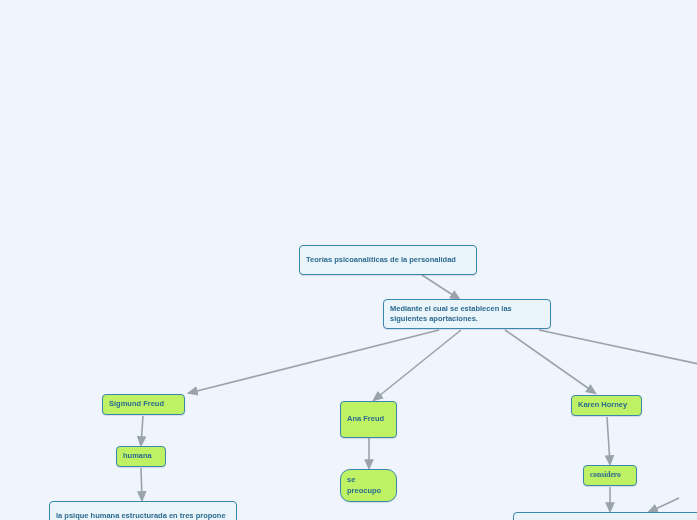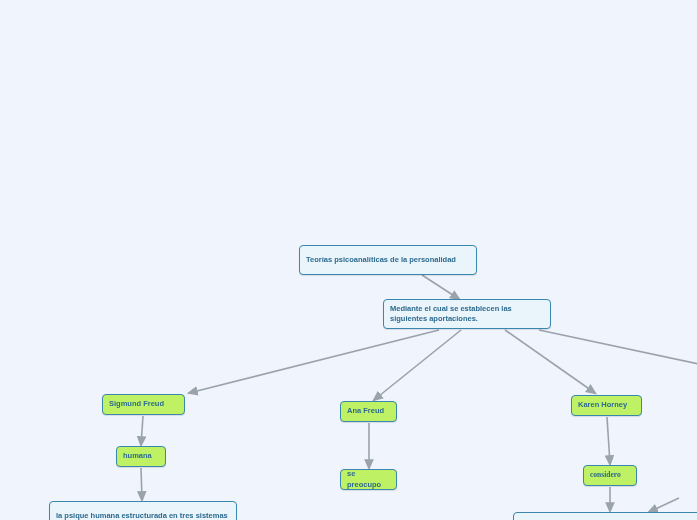--- a/index.html
+++ b/index.html
@@ -83,35 +83,35 @@
   <div id="nodes">
       <div class="node tinted" style="left: 260px; top: 245px; width: 178px; height: 30px;">
         <span>Teorías psicoanalíticas de la personalidad</span>
       </div>
       <div class="node tinted" style="left: 344px; top: 299px; width: 168px; height: 30px;">
         <span>Mediante el cual se establecen las siguientes aportaciones.</span>
       </div>
       <div class="node plain" style="left: 63px; top: 394px; width: 83px; height: 21px;">
         <span>Sigmund Freud</span>
       </div>
-      <div class="node plain" style="left: 301px; top: 401px; width: 57px; height: 21px; align-items: flex-end;">
+      <div class="node plain" style="left: 301px; top: 401px; width: 57px; height: 37px;">
         <span>Ana Freud</span>
       </div>
       <div class="node plain" style="left: 532px; top: 395px; width: 71px; height: 21px; justify-content: center;">
         <span>Karen Horney</span>
       </div>
       <div class="node plain" style="left: 77px; top: 446px; width: 50px; height: 21px;">
         <span>humana</span>
       </div>
-      <div class="node plain" style="left: 301px; top: 469px; width: 57px; height: 21px;">
+      <div class="node plain" style="left: 301px; top: 469px; width: 57px; height: 33px; border-radius: 10px;">
         <span>se preocupo</span>
       </div>
       <div class="node plain" style="left: 544px; top: 465px; width: 54px; height: 21px; font-family: Liberation Serif, serif;">
         <span>considero</span>
       </div>
       <div class="node tinted" style="left: 10px; top: 501px; width: 188px; height: 30px;">
-        <span>la psique humana estructurada en tres sistemas</span>
+        <span>la psique humana estructurada en tres propone</span>
       </div>
       <div class="node tinted" style="left: 474px; top: 512px; width: 192px; height: 18px;">
         <span></span>
       </div>
     </div>
 </div>
 
 </body></html>

